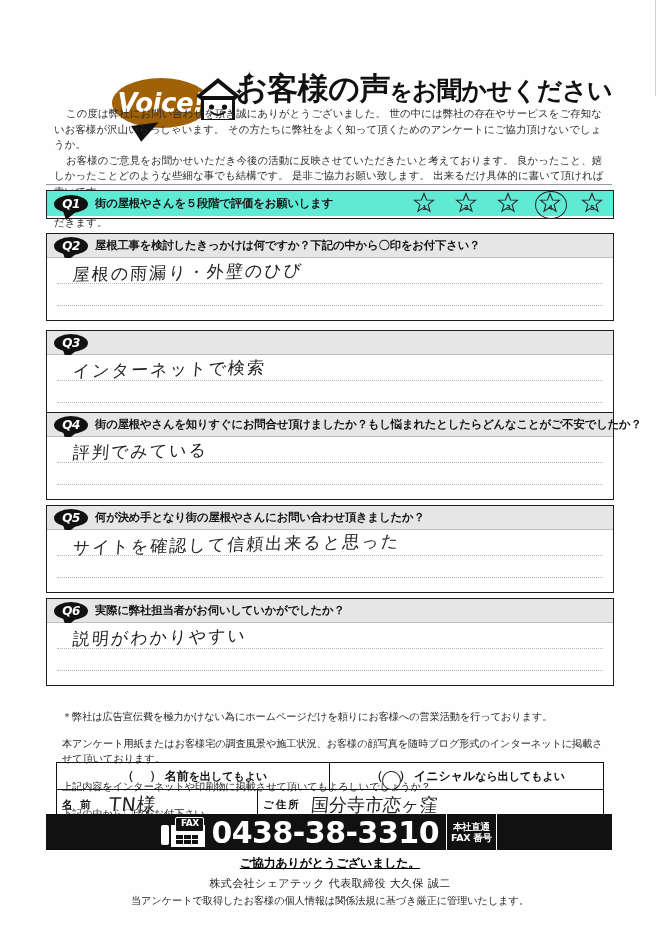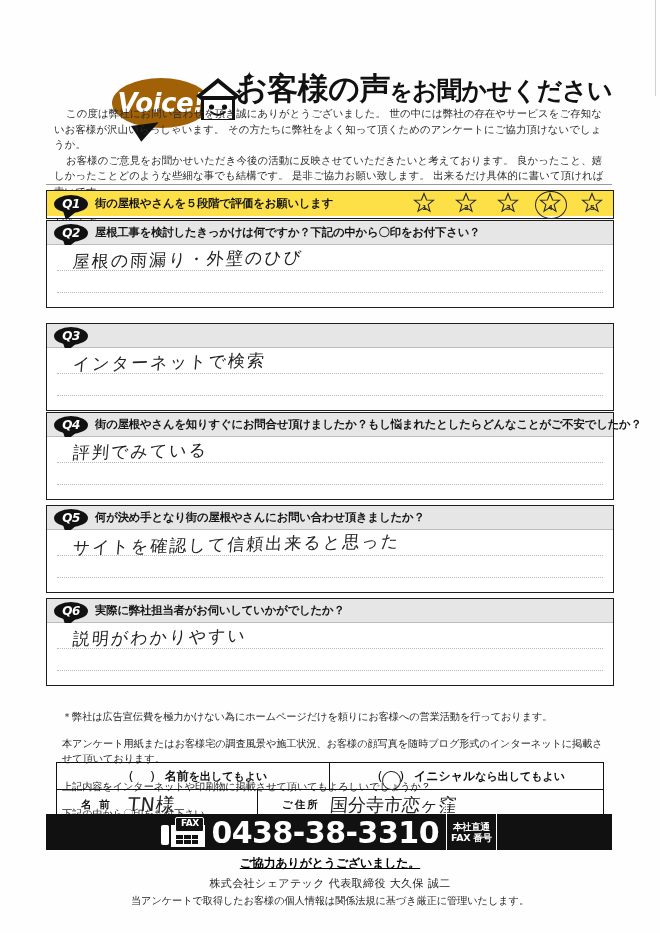--- a/index.html
+++ b/index.html
@@ -77,21 +77,21 @@
   .answer{
     position:absolute;left:26px;top:3px;
     font-size:17px;color:#232323;letter-spacing:2px;
     font-family:"DejaVu Sans","Liberation Sans",sans-serif;
     transform:skewX(-6deg) rotate(-1.2deg);
     white-space:nowrap;
   }
 
   
   #q1{height:27px;}
-  #q1 .qhead{height:25px;border-bottom:none;background:#fde047;}
+  #q1 .qhead{height:25px;border-bottom:none;background:#5eead4;}
   .stars{position:absolute;right:8px;top:1px;display:flex;gap:16px;align-items:center;}
   .starwrap{position:relative;width:26px;height:24px;}
   .starwrap svg{position:absolute;left:2px;top:0;}
   .starnum{
     position:absolute;left:11px;top:12px;font-size:7px;color:#333;font-weight:bold;
   }
   .star-circle{
     position:absolute;left:-2px;top:-1px;width:30px;height:26px;
     border:1.3px solid #2a2a2a;border-radius:50%;
   }
@@ -110,21 +110,21 @@
   .hand-circle{
     position:absolute;left:14px;top:2px;width:17px;height:17px;
     border:1.4px solid #2b2b2b;border-radius:50%;
     transform:rotate(-8deg);
   }
   .consent-cell .lbl-small{font-size:11px;}
   .consent-bot{display:flex;height:29px;}
   .cb-cell{display:flex;align-items:center;}
   .cb-cell.n1{flex:0 0 200px;border-right:1.4px solid #111;}
   .cb-cell.n2{flex:1;}
-  .cb-label{font-size:10.5px;font-weight:bold;margin-left:24px;letter-spacing:2px;color:#111;flex:0 0 auto;}
+  .cb-label{font-size:10.5px;font-weight:bold;margin-left:5px;letter-spacing:2px;color:#111;flex:0 0 auto;}
   .cb-value{
     margin-left:16px;font-size:19px;color:#242424;letter-spacing:1px;
     transform:skewX(-5deg);
   }
   .cb-value.addr{font-size:18px;margin-left:10px;letter-spacing:0px;}
 
   
   .faxbar{
     position:absolute;left:46px;top:814px;width:566px;height:36px;background:#111;
     display:flex;align-items:center;justify-content:center;
@@ -227,36 +227,36 @@
         <div class="starwrap">
           <svg width="22" height="21" viewBox="0 0 22 21">
               <path d="M11 1.5 L13.6 8 L20.5 8.3 L15.1 12.6 L17 19.3 L11 15.4 L5 19.3 L6.9 12.6 L1.5 8.3 L8.4 8 Z" fill="none" stroke="#2b2b2b" stroke-width="1.1"></path>
             </svg>
           <span class="starnum">5</span>
         </div>
       </div>
     </div>
   </div>
 
-  <div class="qblock" style="top:220px;">
+  <div class="qblock" style="top:233px;">
     <div class="qhead">
       <div class="qbadge">
         <div class="btail"></div>
         <div class="btxt">Q2</div>
       </div>
       <div class="qtext">屋根工事を検討したきっかけは何ですか？下記の中から〇印をお付下さい？</div>
     </div>
     <div class="qbody">
       <div class="dline l1"></div>
       <div class="dline l2"></div>
       <div class="answer">屋根の雨漏り・外壁のひび</div>
     </div>
   </div>
 
-  <div class="qblock" style="top:323px;">
+  <div class="qblock" style="top:330px;">
     <div class="qhead">
       <div class="qbadge">
         <div class="btail"></div>
         <div class="btxt">Q3</div>
       </div>
     </div>
     <div class="qbody">
       <div class="dline l1"></div>
       <div class="dline l2"></div>
       <div class="answer">インターネットで検索</div>

